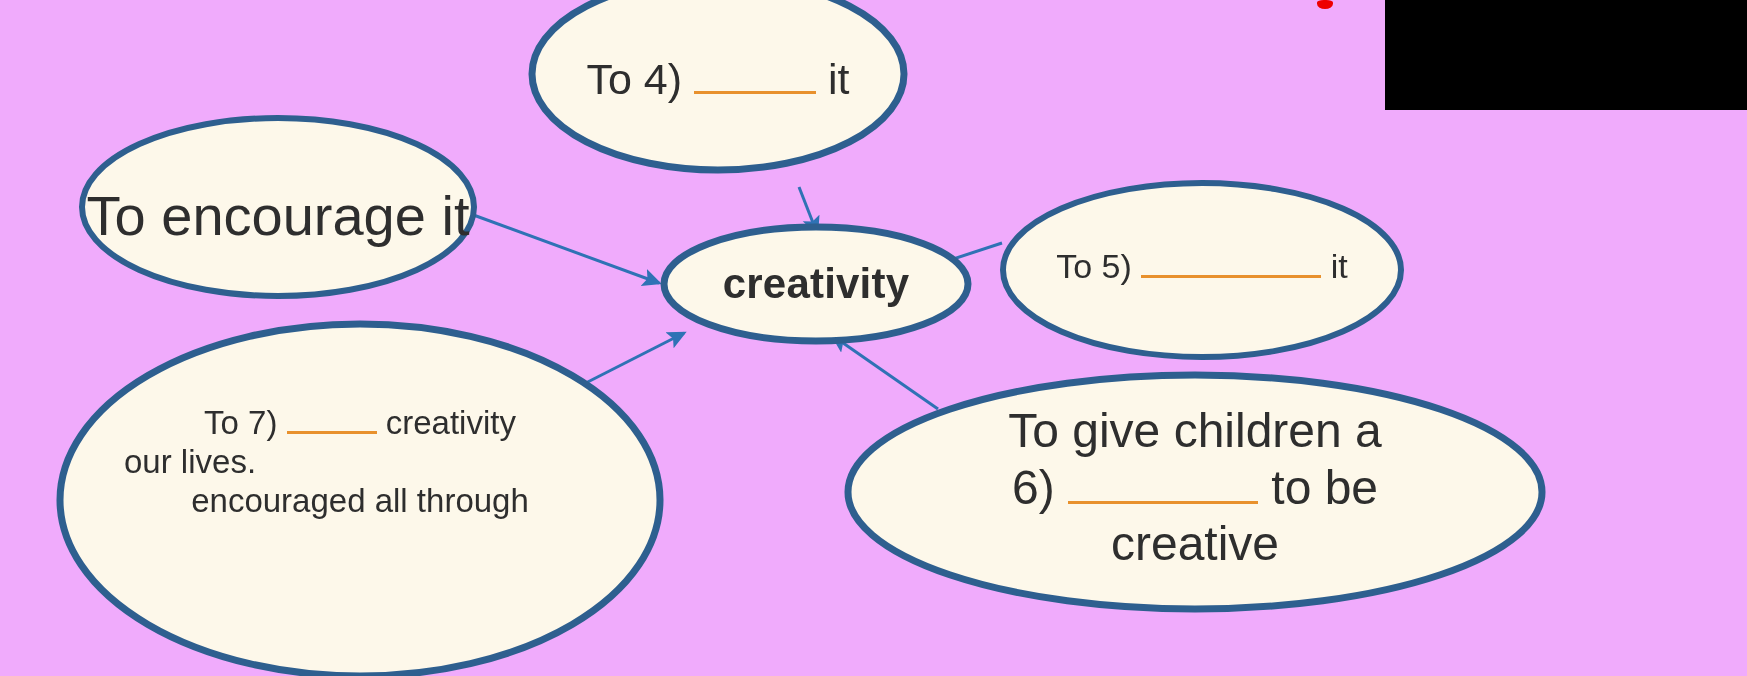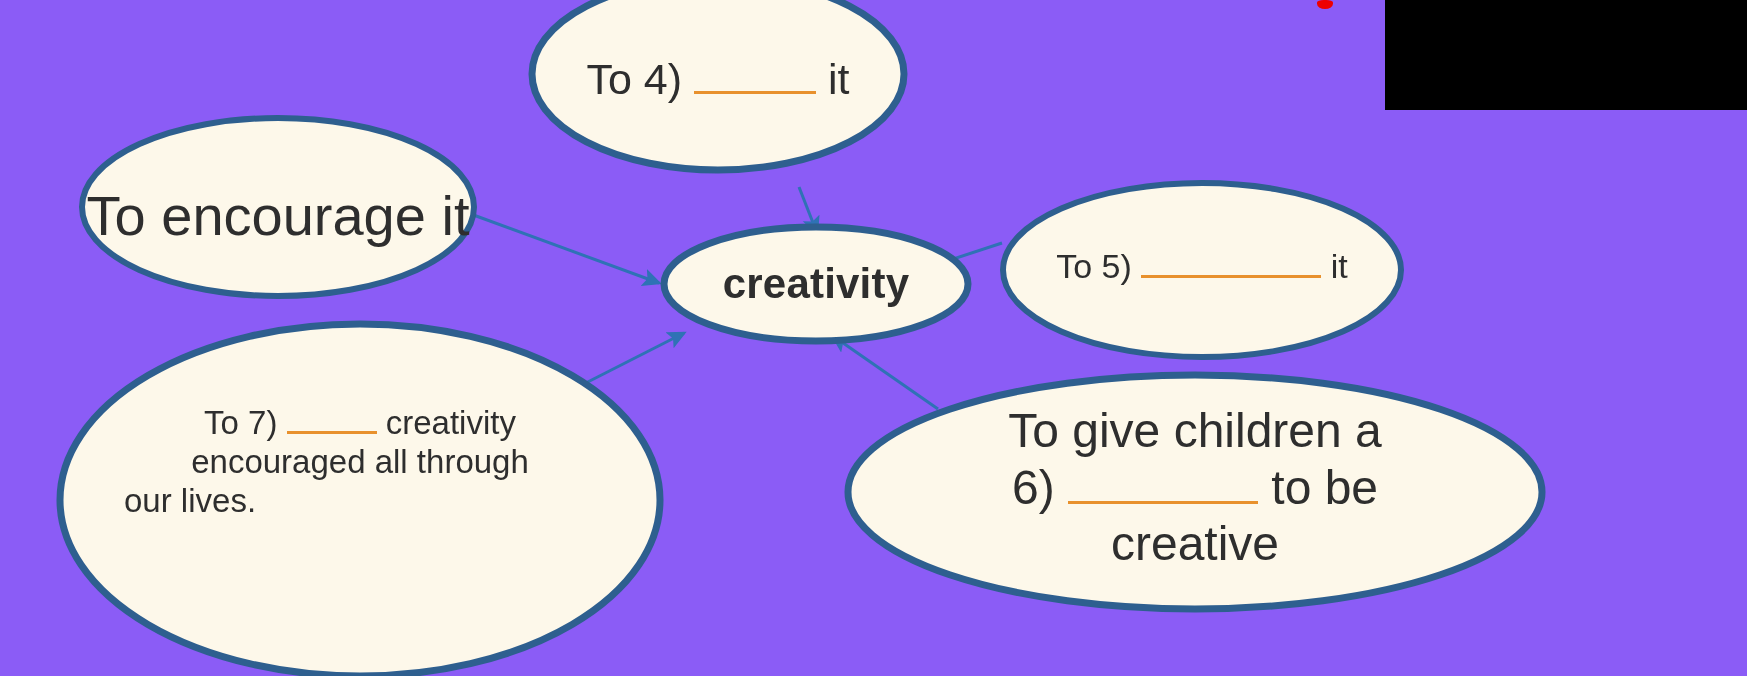--- a/index.html
+++ b/index.html
@@ -55,21 +55,21 @@
   }
   #red-mark {
     position: absolute;
     background: #EE0000;
     border-radius: 50% 50% 60% 60% / 30% 30% 70% 70%;
   }
 </style>
 </head>
 <body>
 
-<div id="slide" style="background: #8b5cf6;">
+<div id="slide" style="background: #f0abfc;">
 
   <svg id="diagram-svg" viewBox="0 0 1747 676">
     <defs>
       <marker id="arrowhead" markerWidth="7" markerHeight="7" refX="5.4" refY="3" orient="auto" markerUnits="strokeWidth">
         <path d="M0,0 L6.4,3 L0,6 L1.3,3 Z" fill="#2F72B5"></path>
       </marker>
     </defs>
 
     <g id="arrow-layer">
       <line x1="468" y1="213" x2="659" y2="283" stroke="#2F72B5" stroke-width="3" marker-end="url(#arrowhead)"></line>
@@ -102,22 +102,22 @@
   </div>
 
   <div class="node-text" id="node-center-label" style="left:664px; top:259px; width:304px; font-size:42px;">
     <span>creativity</span>
   </div>
 
   <div class="node-text wrap" id="node-bl-label" style="left:100px; top:404px; width:520px; font-size:33px; text-align:center;">
     <div style="white-space:nowrap;">
       <span>To 7) </span><span class="blank w-5"></span><span> creativity</span>
     </div>
+    <div style="white-space:nowrap; text-align:left; padding-left:24px;">our lives.</div>
     <div style="white-space:nowrap;">encouraged all through</div>
-    <div style="white-space:nowrap; text-align:left; padding-left:24px;">our lives.</div>
   </div>
 
   <div class="node-text wrap" id="node-br-label" style="left:900px; top:403px; width:590px; font-size:48px; text-align:center;">
     <div style="white-space:nowrap;">To give children a</div>
     <div style="white-space:nowrap;">
       <span>6) </span><span class="blank w-8"></span><span> to be</span>
     </div>
     <div style="white-space:nowrap;text-align:center;">creative</div>
   </div>
 

